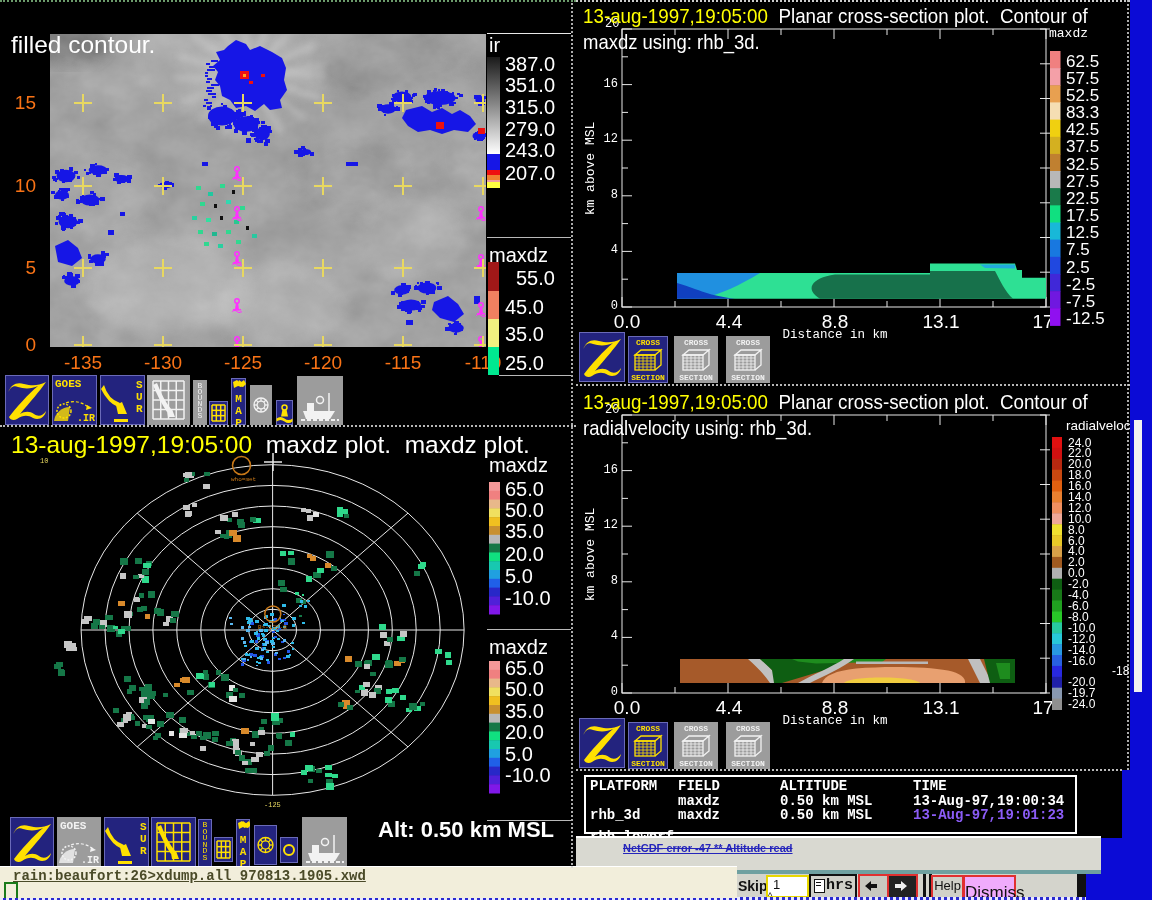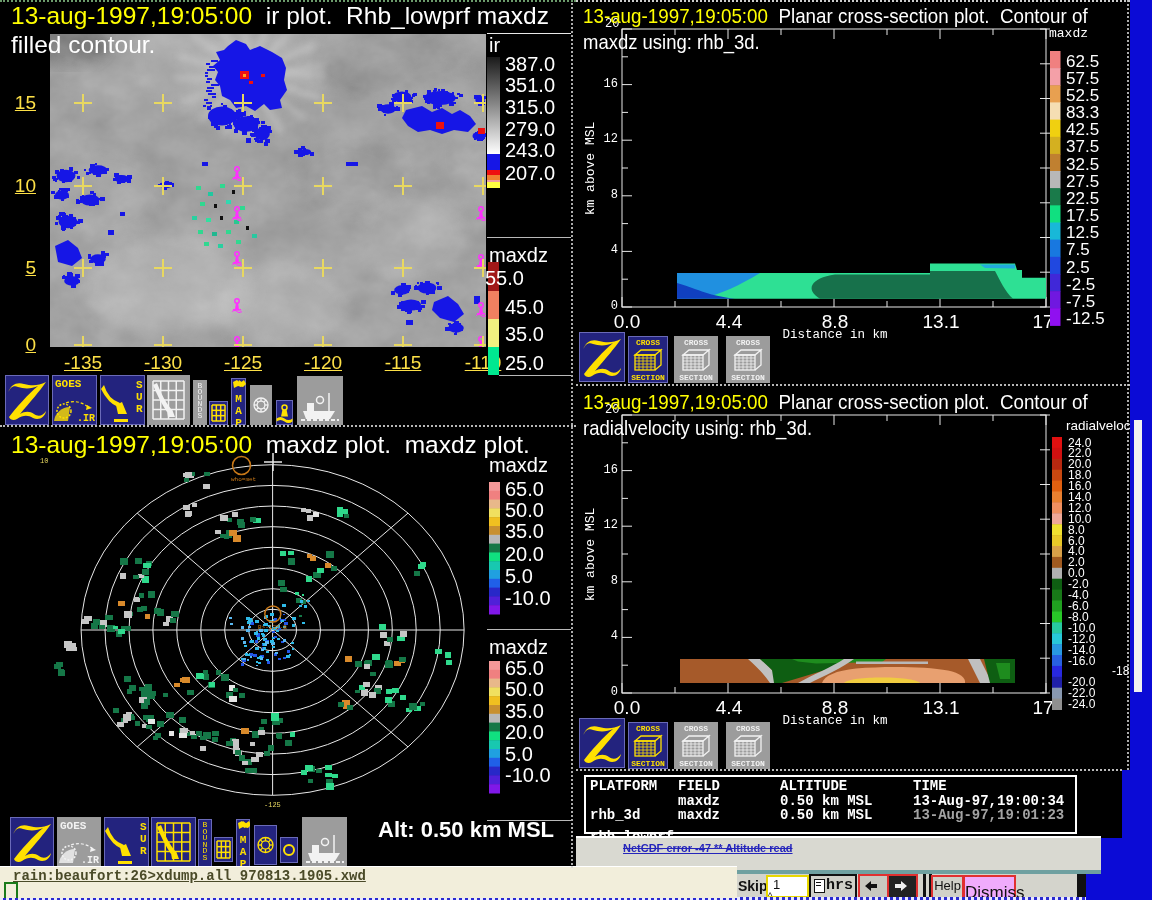--- a/index.html
+++ b/index.html
@@ -2,26 +2,25 @@
 <html><head><meta charset="utf-8">
 <style>
 html,body{margin:0;padding:0;}
 body{width:1152px;height:900px;background:#0b0bd6;overflow:hidden;position:relative;font-family:"Liberation Sans",sans-serif;}
 .abs{position:absolute;}
 .win{position:absolute;background:#000;overflow:hidden;}
 .ttl{position:absolute;font-size:21px;white-space:pre;z-index:30;}
 .y{color:#ffff00;}
 .w{color:#ffffff;}
 .mono{font-family:"Liberation Mono",monospace;}
-.axl{position:absolute;color:#fde047;font-size:19px;text-decoration:underline;}
+.axl{position:absolute;color:#f97316;font-size:19px;}
 .cbl{position:absolute;color:#fff;font-size:20px;}
 .sep{position:absolute;height:1px;background:#b9b9b9;}
 </style></head><body>
 <div class="win" style="left:0;top:0;width:576px;height:427px;">
-<div class="ttl" style="left:11px;top:2px;font-size:24.5px;"><span class="y">13-aug-1997,19:05:00</span><span class="w">  ir plot.  Rhb_lowprf maxdz</span></div>
 <div class="ttl" style="left:11px;top:31px;font-size:24.5px;"><span class="w">filled contour.</span></div>
 <svg class="abs" style="left:50px;top:34px;z-index:5" width="436" height="313" viewBox="0 0 436 313">
       <defs>
         <filter id="cloud" x="0" y="0" width="100%" height="100%">
           <feTurbulence type="fractalNoise" baseFrequency="0.022 0.028" numOctaves="4" seed="11" result="t"></feTurbulence>
           <feColorMatrix in="t" type="matrix" values="0 0 0 0 0.72  0 0 0 0 0.72  0 0 0 0 0.72  0.47 0.47 0.47 0 -0.33"></feColorMatrix>
         </filter>
         <filter id="blur6">
           <feGaussianBlur stdDeviation="6"></feGaussianBlur>
         </filter>
@@ -559,21 +558,21 @@
 <div class="cbl" style="left:505px;top:139px;">243.0</div>
 <div class="cbl" style="left:505px;top:162px;">207.0</div>
 <div class="sep" style="left:487px;top:237px;width:84px;"></div>
 <div class="cbl" style="left:489px;top:244px;">maxdz</div>
 <svg class="abs" style="left:488px;top:262px;" width="12" height="113" viewBox="0 0 12 113">
       <rect x="0" y="0" width="11" height="29" fill="#a01818"></rect>
       <rect x="0" y="29" width="11" height="28" fill="#f08060"></rect>
       <rect x="0" y="57" width="11" height="28" fill="#f0f080"></rect>
       <rect x="0" y="85" width="11" height="28" fill="#00e890"></rect>
     </svg>
-<div class="cbl" style="left:485px;top:267px;">55.0</div>
+<div class="cbl" style="left:516px;top:267px;">55.0</div>
 <div class="cbl" style="left:505px;top:296px;">45.0</div>
 <div class="cbl" style="left:505px;top:323px;">35.0</div>
 <div class="cbl" style="left:505px;top:352px;">25.0</div>
 <div class="sep" style="left:499px;top:375px;width:72px;"></div>
 <svg class="abs" style="left:5px;top:375px;" width="44" height="50" viewBox="0 0 44 50">
       <rect width="44" height="50" fill="#23237e"></rect>
       <rect x="0.5" y="0.5" width="43" height="49" fill="none" stroke="#6a6ab8" stroke-width="1"></rect>
       <g transform="translate(0.0,0.0) scale(1.0)">
         <path d="M3,18 C6,9 12,7 19,9 C27,11 33,11 41,7 C34,17 26,26 15,39 C20,36 25,36 29,39 C33,42 38,41 41,36 C40,42 34,46 28,43 C23,40 18,40 12,44 C9,46 5,45 4,42 C10,34 24,18 33,11 C27,14 19,14 13,12 C8,10 5,13 3,18 Z" fill="#ffe000"></path>
       </g>
@@ -1481,21 +1480,21 @@
     <div class="abs w" style="left:492px;top:191px;font-size:12px;">-2.0</div>
     <div class="abs w" style="left:492px;top:202px;font-size:12px;">-4.0</div>
     <div class="abs w" style="left:492px;top:213px;font-size:12px;">-6.0</div>
     <div class="abs w" style="left:492px;top:224px;font-size:12px;">-8.0</div>
     <div class="abs w" style="left:492px;top:235px;font-size:12px;">-10.0</div>
     <div class="abs w" style="left:492px;top:246px;font-size:12px;">-12.0</div>
     <div class="abs w" style="left:492px;top:257px;font-size:12px;">-14.0</div>
     <div class="abs w" style="left:492px;top:268px;font-size:12px;">-16.0</div>
     <div class="abs w" style="left:492px;top:278px;font-size:12px;margin-left:44px;">-18.0</div>
     <div class="abs w" style="left:492px;top:289px;font-size:12px;">-20.0</div>
-    <div class="abs w" style="left:492px;top:300px;font-size:12px;">-22.0</div>
+    <div class="abs w" style="left:492px;top:300px;font-size:12px;">-19.7</div>
     <div class="abs w" style="left:492px;top:311px;font-size:12px;">-24.0</div>
     <svg class="abs" style="left:3px;top:332px;" width="46" height="50" viewBox="0 0 46 50">
       <rect width="46" height="50" fill="#23237e"></rect>
       <rect x="0.5" y="0.5" width="45" height="49" fill="none" stroke="#6a6ab8" stroke-width="1"></rect>
       <g transform="translate(1.0,0.0) scale(1.0)">
         <path d="M3,18 C6,9 12,7 19,9 C27,11 33,11 41,7 C34,17 26,26 15,39 C20,36 25,36 29,39 C33,42 38,41 41,36 C40,42 34,46 28,43 C23,40 18,40 12,44 C9,46 5,45 4,42 C10,34 24,18 33,11 C27,14 19,14 13,12 C8,10 5,13 3,18 Z" fill="#ffe000"></path>
       </g>
     </svg>
 <svg class="abs" style="left:52px;top:336px;" width="40" height="47" viewBox="0 0 40 47">
       <rect width="40" height="47" fill="#23237e"></rect>
@@ -1550,21 +1549,21 @@
 <div class="abs mono" style="left:102px;top:7px;color:#fff;font-size:14px;font-weight:bold;white-space:pre;">FIELD</div>
 <div class="abs mono" style="left:204px;top:7px;color:#fff;font-size:14px;font-weight:bold;white-space:pre;">ALTITUDE</div>
 <div class="abs mono" style="left:337px;top:7px;color:#fff;font-size:14px;font-weight:bold;white-space:pre;">TIME</div>
 <div class="abs mono" style="left:14px;top:22px;color:#fff;font-size:14px;font-weight:bold;white-space:pre;margin-top:36px;">rhb_lowprf</div>
 <div class="abs mono" style="left:102px;top:22px;color:#fff;font-size:14px;font-weight:bold;white-space:pre;">maxdz</div>
 <div class="abs mono" style="left:204px;top:22px;color:#fff;font-size:14px;font-weight:bold;white-space:pre;">0.50 km MSL</div>
 <div class="abs mono" style="left:337px;top:22px;color:#fff;font-size:14px;font-weight:bold;white-space:pre;">13-Aug-97,19:00:34</div>
 <div class="abs mono" style="left:14px;top:36px;color:#fff;font-size:14px;font-weight:bold;white-space:pre;">rhb_3d</div>
 <div class="abs mono" style="left:102px;top:36px;color:#fff;font-size:14px;font-weight:bold;white-space:pre;">maxdz</div>
 <div class="abs mono" style="left:204px;top:36px;color:#fff;font-size:14px;font-weight:bold;white-space:pre;">0.50 km MSL</div>
-<div class="abs mono" style="left:337px;top:36px;color:#a3a3a3;font-size:14px;font-weight:bold;white-space:pre;">13-Aug-97,19:01:23</div>
+<div class="abs mono" style="left:337px;top:36px;color:#8b5cf6;font-size:14px;font-weight:bold;white-space:pre;">13-Aug-97,19:01:23</div>
 </div>
 <div class="abs" style="left:576px;top:836px;width:525px;height:38px;background:#d9d9d1;border-top:2px solid #fff;border-bottom:4px solid #6fa0a0;box-sizing:border-box;">
 <div class="abs" style="left:47px;top:4px;font-size:11px;font-weight:bold;color:#2525bb;text-decoration:underline line-through;white-space:pre;">NetCDF error -47 ** Altitude read</div>
 </div>
 <div class="abs" style="left:0;top:866px;width:737px;height:34px;background:#f2eedb;border-top:1px solid #fff;">
 <div class="abs mono" style="left:13px;top:1px;font-size:14px;color:#4a4a28;font-weight:bold;white-space:pre;text-decoration:underline;">rain:beaufort:26&gt;xdump.all 970813.1905.xwd</div>
 <div class="abs" style="left:4px;top:15px;width:10px;height:15px;border:2px solid #1a7a1a;"></div>
 <div class="abs" style="left:0;bottom:0;width:737px;height:3px;background:repeating-linear-gradient(90deg,#e8e8ff 0 3px,#2a2ad0 3px 6px);"></div>
 </div>
 <div class="abs" style="left:737px;top:874px;width:349px;height:26px;background:#d4d4cc;">

